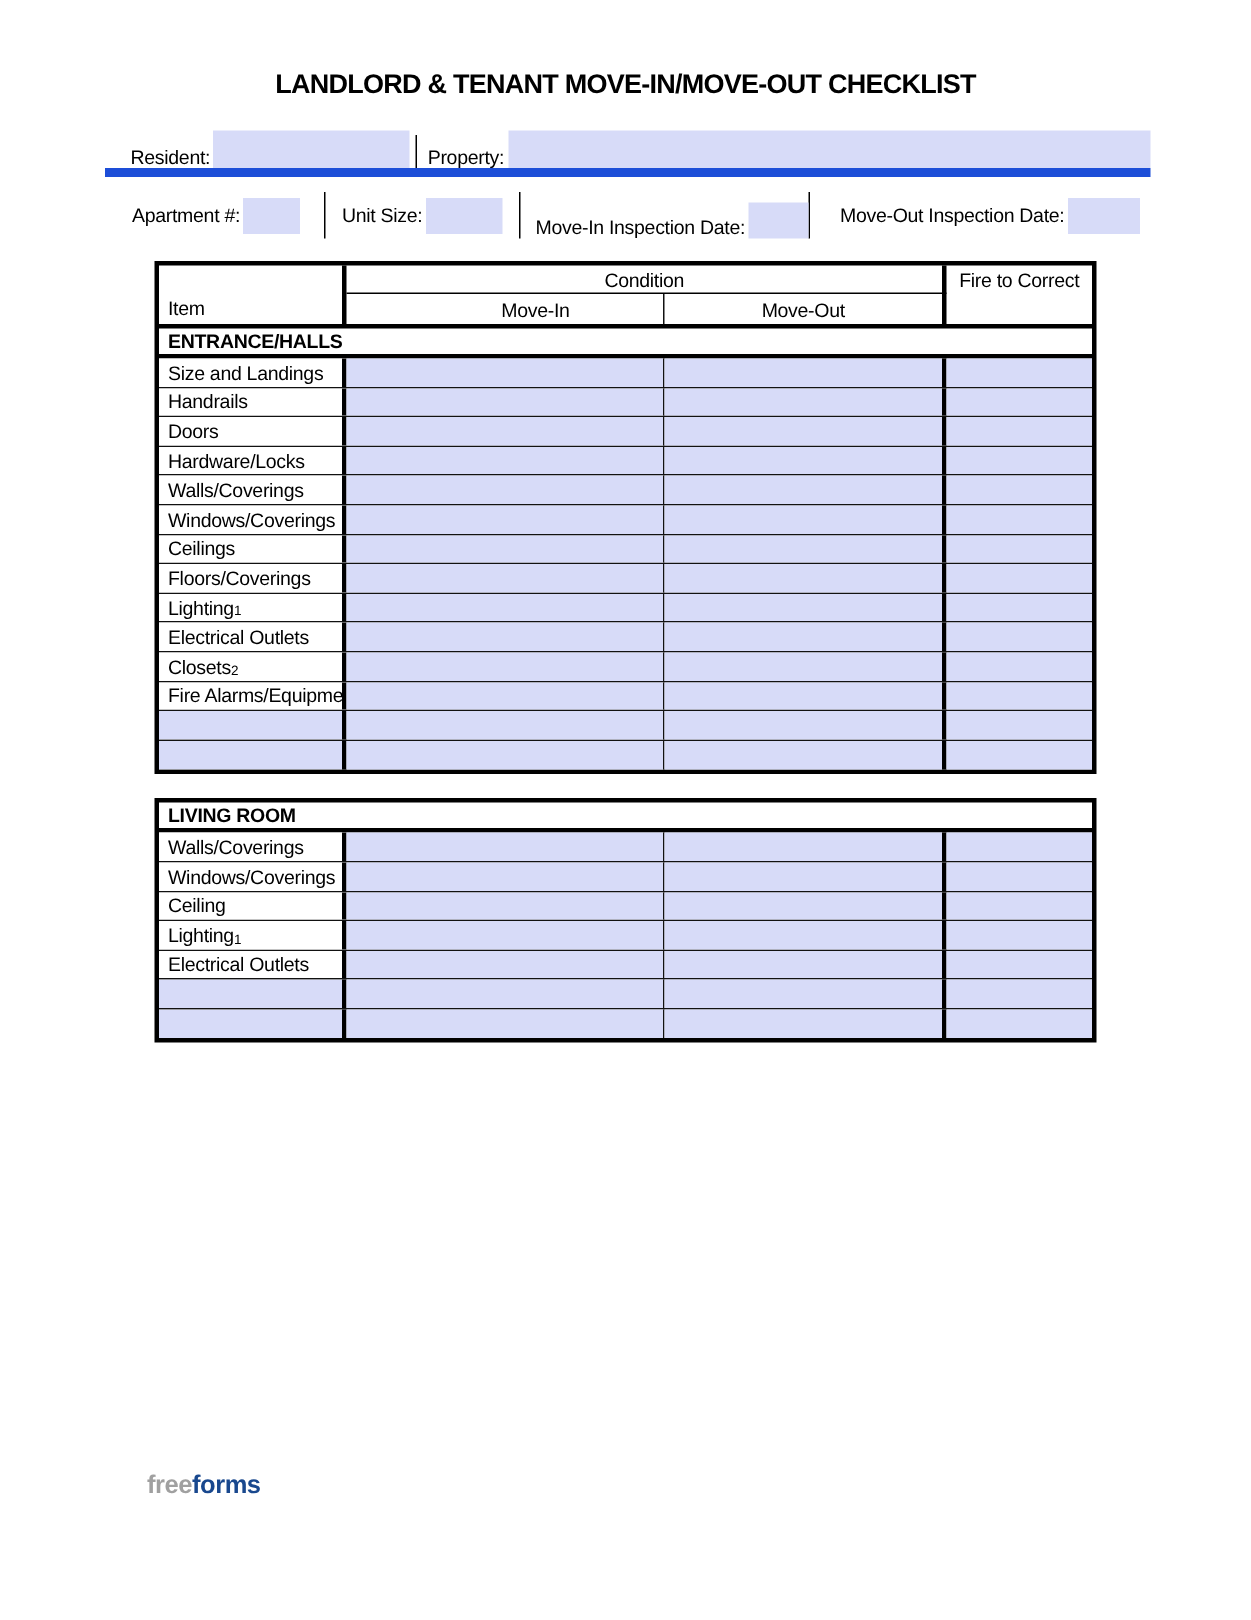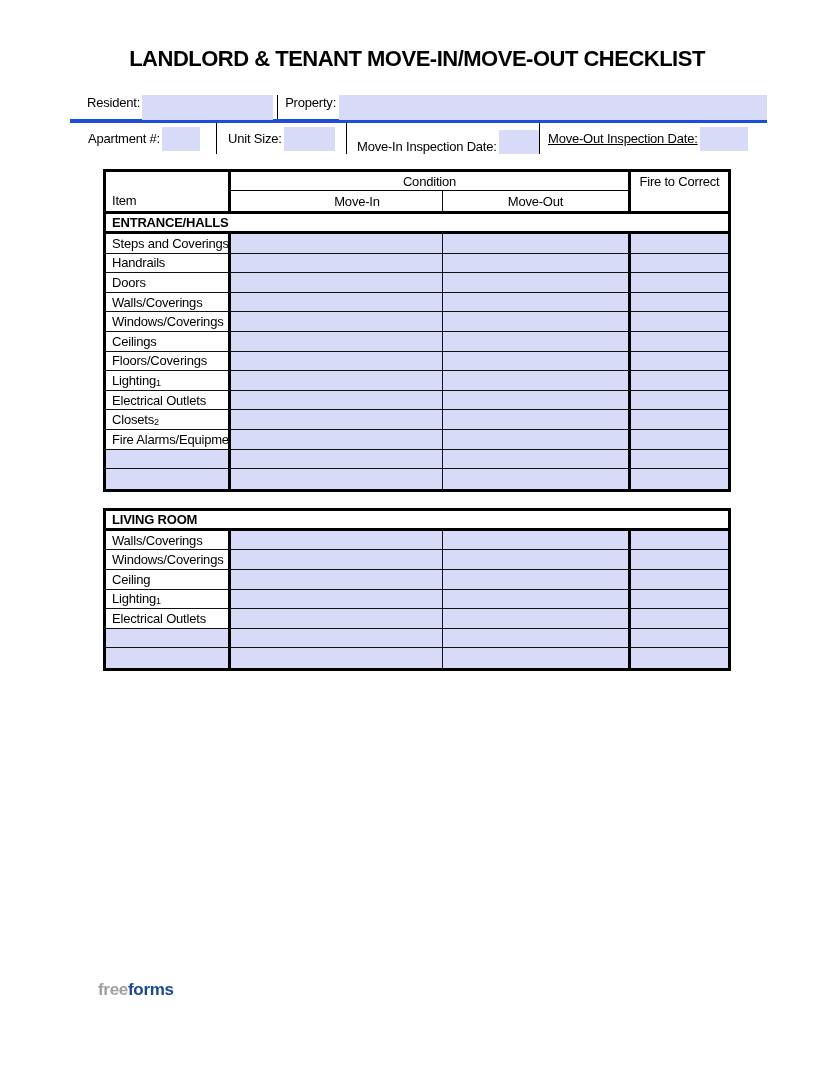--- a/index.html
+++ b/index.html
@@ -3,43 +3,43 @@
 <meta charset="utf-8">
 <style>
   html,body { margin:0; padding:0; background:#ffffff; }
   .page {
     position:relative; width:834px; height:1080px; background:#ffffff;
     font-family:"Liberation Sans", sans-serif; color:#000;
     overflow:hidden;
   }
   h1.title {
     margin:0; padding-top:46px; text-align:center;
-    font-size:22px; font-weight:bold; letter-spacing:-0.5px;
+    font-size:18px; font-weight:bold; letter-spacing:-0.5px;
   }
   
   .topform { width:697px; margin:23px 0 0 70px; font-size:13px; letter-spacing:-0.2px; }
-  .frow1 { display:flex; align-items:flex-start; height:28px; border-bottom:4px solid #1d4ed8; box-sizing:border-box; }
-  .frow2 { display:flex; height:31px; }
+  .frow1 { display:flex; align-items:flex-end; height:28px; border-bottom:6px solid #1d4ed8; box-sizing:border-box; }
+  .frow2 { display:flex; height:31px;margin-top:10px; }
   .flabel { white-space:nowrap; }
   .ffield {
     border:none; outline:none; background:var(--lav,#d7dbf8);
     font:13px "Liberation Sans", sans-serif; padding:0 3px; box-sizing:border-box;
     flex-shrink:0;
   }
   .frow1 .ffield { height:25px; }
   .frow2 .ffield { height:24px; margin-left:2px; }
   .ml17{margin-left:17px;} .ml7{margin-left:7px;}
   .f-resident { width:131px; margin-left:2px; }
   .f-property { flex:1 1 auto; margin-left:3px; }
   .vline { width:1px; align-self:stretch; background:#000; margin-left:4px; flex-shrink:0; }
   .fg { display:flex; align-items:center; height:100%; box-sizing:border-box; }
   .fg1 { width:147px; border-right:1px solid #000; padding-left:18px; }
   .fg2 { width:130px; border-right:1px solid #000; padding-left:11px; }
   .fg3 { width:193px; border-right:1px solid #000; padding-left:10px;align-items:flex-end; }
-  .fg4 { flex:1; padding-left:8px;text-decoration:underline; }
+  .fg4 { flex:1; padding-left:20px; }
   .f-apartment { width:38px; } .f-unitsize { width:51px; }
   .f-moveindate { width:40px; } .f-moveoutdate { width:48px; }
   
   .ctable {
     width:628px; margin-left:103px; border:3px solid #000;
     box-sizing:border-box; background:#fff;
     font-size:13px; letter-spacing:-0.2px;
   }
   .t1 { margin-top:15px; }
   .t2 { margin-top:16px; }
@@ -118,21 +118,21 @@
       <div class="h-item">Item</div>
       <div class="h-cond">Condition</div>
       <div class="h-movein">Move-In</div>
       <div class="h-moveout">Move-Out</div>
       <div class="h-cost">Fire to Correct</div>
     </div>
     <div class="sectitle">ENTRANCE/HALLS</div>
     <div class="rows">
         <div class="trow">
           <div class="cell c-item">
-            <span>Steps and Coverings</span>
+            <span>Size and Landings</span>
             <span class="fnref"></span>
           </div>
           <div class="cell c-movein">
             <input type="text" style="">
           </div>
           <div class="cell c-moveout">
             <input type="text" style="">
           </div>
           <div class="cell c-cost">
             <input type="text" style="">
@@ -149,20 +149,35 @@
           <div class="cell c-moveout">
             <input type="text" style="">
           </div>
           <div class="cell c-cost">
             <input type="text" style="">
           </div>
         </div>
         <div class="trow">
           <div class="cell c-item">
             <span>Doors</span>
+            <span class="fnref"></span>
+          </div>
+          <div class="cell c-movein">
+            <input type="text" style="">
+          </div>
+          <div class="cell c-moveout">
+            <input type="text" style="">
+          </div>
+          <div class="cell c-cost">
+            <input type="text" style="">
+          </div>
+        </div>
+        <div class="trow">
+          <div class="cell c-item">
+            <span>Hardware/Locks</span>
             <span class="fnref"></span>
           </div>
           <div class="cell c-movein">
             <input type="text" style="">
           </div>
           <div class="cell c-moveout">
             <input type="text" style="">
           </div>
           <div class="cell c-cost">
             <input type="text" style="">

